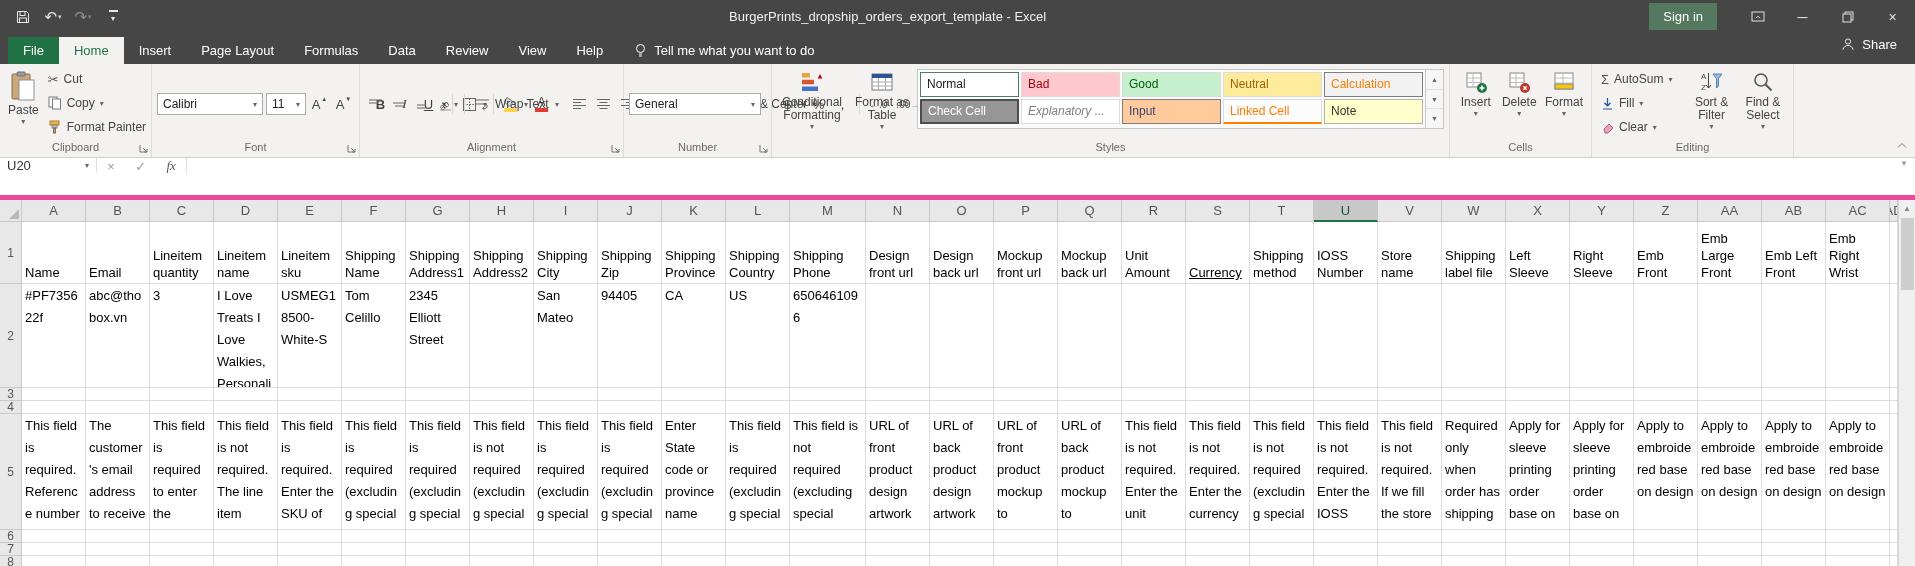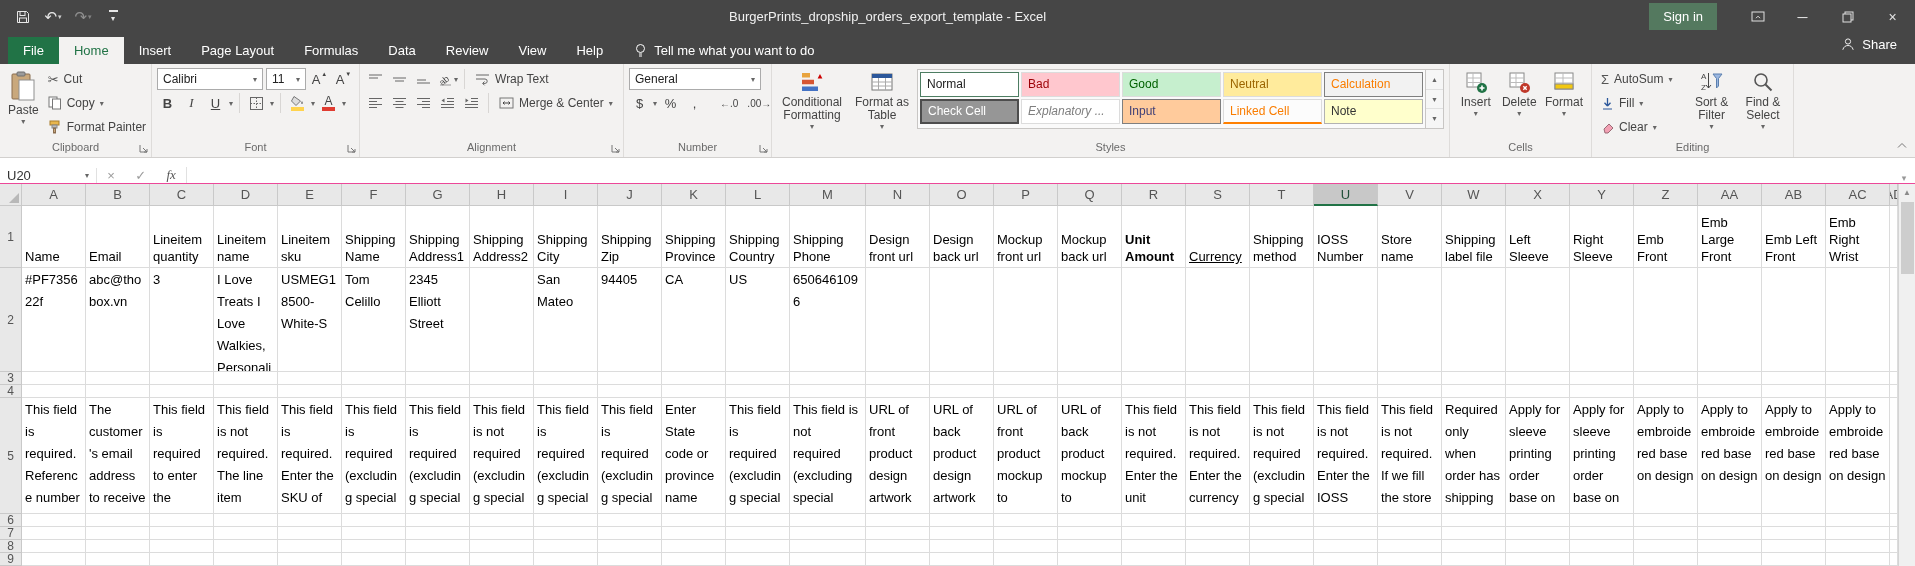--- a/index.html
+++ b/index.html
@@ -26,21 +26,21 @@
   .tab{padding:0 15px;height:27px;line-height:27px;white-space:nowrap}
   .tab.file{background:#217346;color:#fff}
   .tab.active{background:#f3f2f1;color:#217346}
   .tellme{display:flex;align-items:center;gap:7px;height:27px;margin-left:16px;color:#fff;white-space:nowrap}
   .sharebtn{margin-left:auto;display:flex;align-items:flex-start;gap:7px;padding:0 18px;height:27px;color:#fff}
 
   
   .ribbon{height:94px;background:#f3f2f1;border-bottom:1px solid #d2d0ce;display:flex;position:relative;flex:0 0 auto}
   .rgroup{position:relative;border-right:1px solid #dedcda;display:flex;flex-direction:column;flex:0 0 auto}
   .gbody{flex:1;display:flex;padding:4px 5px 0;gap:2px;align-items:flex-start}
-  .gbody.col{flex-direction:column;gap:2px;align-items:stretch}
+  .gbody.col{flex-direction:row;gap:16px;align-items:stretch}
   .glabel{height:17px;text-align:center;font-size:11px;color:#6a6a6a;line-height:15px}
   .launcher{position:absolute;right:2px;bottom:3px;width:11px;height:11px;display:flex;align-items:center;justify-content:center}
   .bigbtn{display:flex;flex-direction:column;align-items:center;padding:2px 3px;font-size:12px;color:#444;text-align:center;line-height:13px;height:72px}
   .bigbtn svg{margin-bottom:2px;flex:0 0 auto}
   .blabel2{display:block;width:100%;white-space:normal}
   .caret{font-size:8px;color:#666;line-height:9px}
   .scol{display:flex;flex-direction:column;justify-content:flex-start;gap:2px}
   .sbtn{display:flex;align-items:center;gap:5px;height:22px;font-size:12px;color:#444;padding:0 4px;white-space:nowrap}
   .si{font-size:13px;color:#555}
   .frow{display:flex;align-items:center;gap:3px}
@@ -67,21 +67,21 @@
   .st-explanatory{background:#fff;color:#7f7f7f;font-style:italic}
   .st-input{background:#ffcb9c;color:#3f3f76;border:1px solid #7f7f7f}
   .st-linked-cell{background:#fcfcfc;color:#fa7d00;border-bottom:2px solid #ff8001}
   .st-note{background:#ffffcc;color:#333;border:1px solid #b2b2b2}
   .garr{width:18px;border:1px solid #c8c6c4;border-left:none;display:flex;flex-direction:column;height:60px;background:#f6f6f6}
   .garr div{flex:1;display:flex;align-items:center;justify-content:center;font-size:7px;color:#666;border-bottom:1px solid #e0e0e0}
   .garr div:last-child{border-bottom:none}
   .ribbon-collapse{position:absolute;right:8px;bottom:4px;color:#777}
 
   
-  .fbar{height:26px;display:flex;align-items:flex-end;border-bottom:1px solid #ec4899;background:#fff;flex:0 0 auto}
+  .fbar{height:42px;display:flex;align-items:flex-start;border-bottom:5px solid #ec4899;background:#fff;flex:0 0 auto}
   .namebox{width:97px;display:flex;align-items:center;padding:0 7px;font-size:13px;color:#333;border-right:1px solid #e1e1e1}
   .namebox .caret{margin-left:auto}
   .fbtns{width:90px;display:flex;align-items:center;justify-content:space-around;color:#9b9b9b;border-right:1px solid #e1e1e1;font-size:13px}
   .fx{font-family:"Liberation Serif",serif;font-style:italic;color:#555}
   .finput{flex:1}
   .fexpand{width:22px;display:flex;align-items:center;justify-content:center;color:#999;font-size:9px}
 
   
   .grid{position:relative;flex:1;overflow:hidden;background:#fff;font-size:13px}
   #grid-inner{position:absolute;left:0;top:0}
@@ -608,21 +608,21 @@
           </div>
           <div class="g-c" style="width: 64px;">
             <span>Design back url</span>
           </div>
           <div class="g-c" style="width: 64px;">
             <span>Mockup front url</span>
           </div>
           <div class="g-c" style="width: 64px;">
             <span>Mockup back url</span>
           </div>
-          <div class="g-c" style="width: 64px; font-weight: bold;">
+          <div class="g-c" style="width: 64px;">
             <span>Unit Amount</span>
           </div>
           <div class="g-c" style="width: 64px; text-decoration: underline;">
             <span>Currency</span>
           </div>
           <div class="g-c" style="width: 64px;">
             <span>Shipping method</span>
           </div>
           <div class="g-c" style="width: 64px;">
             <span>IOSS Number</span>

